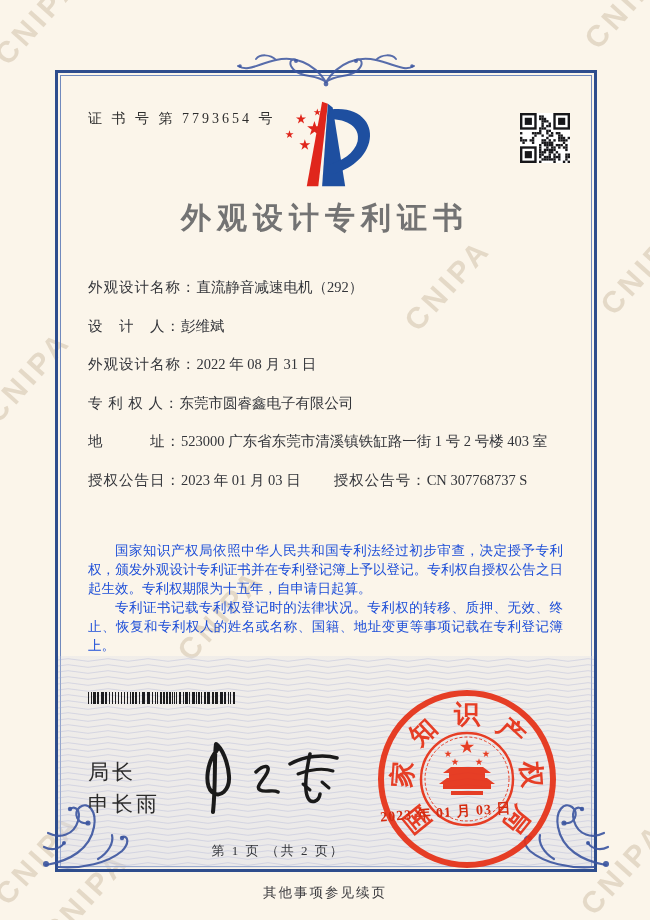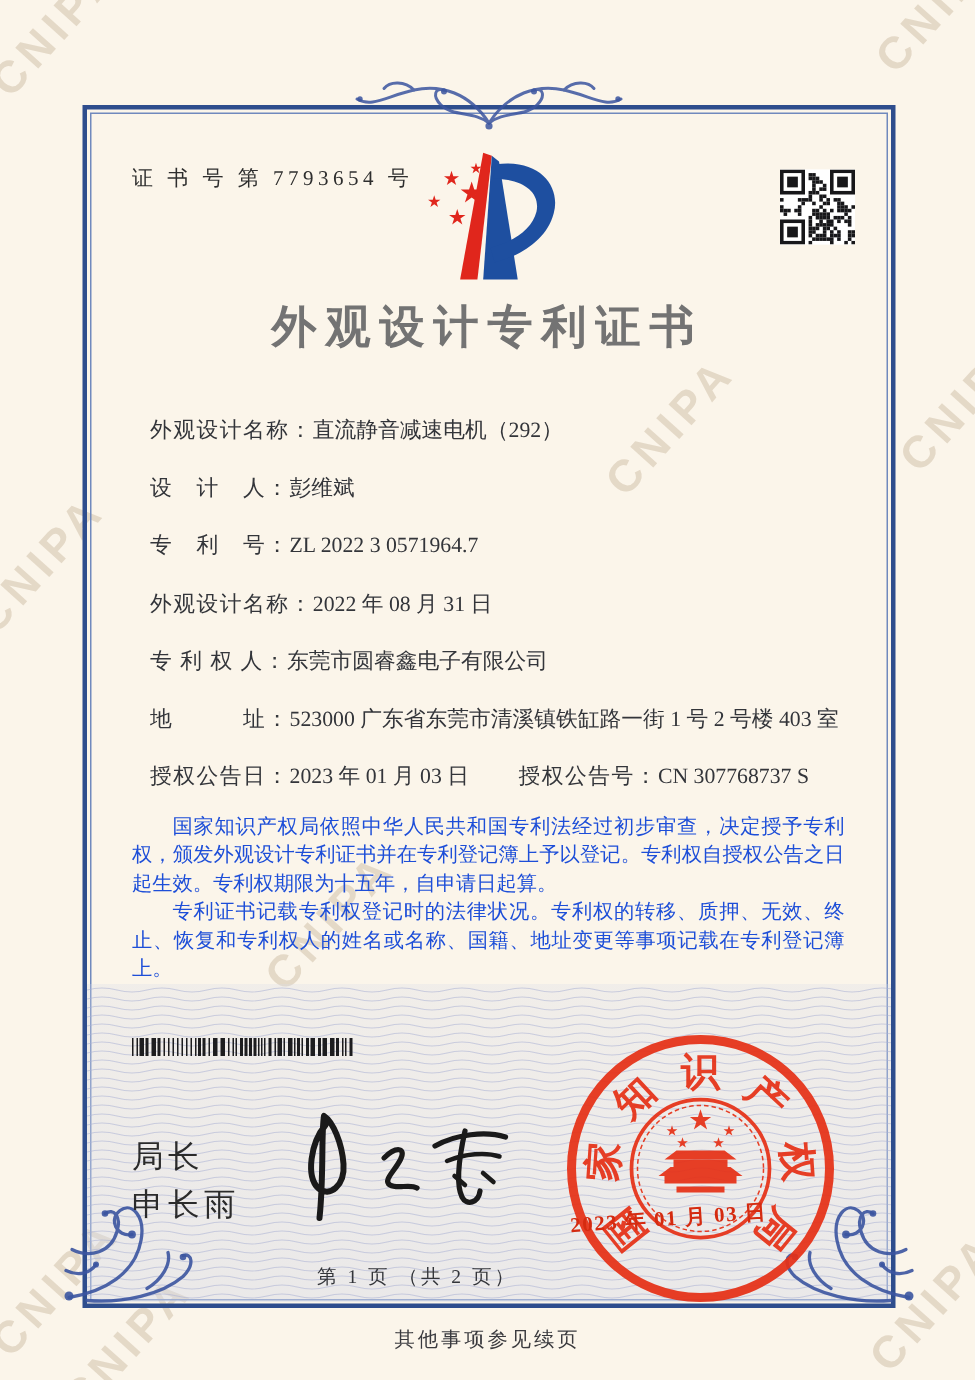--- a/index.html
+++ b/index.html
@@ -21,21 +21,21 @@
   .cert-no { position:absolute; left:88px; top:110px; font-size:14px; letter-spacing:3px;
              color:#2e2e2e; }
 
   .logo { position:absolute; left:266px; top:98px; width:118px; height:96px; }
   .qr   { position:absolute; left:520px; top:113px; width:50px; height:50px; background:#fff; }
 
   .title { position:absolute; left:0; top:198px; width:650px; text-align:center;
            font-size:30px; font-weight:700; letter-spacing:6px; color:#737373; }
 
   .rows { position:absolute; left:88px; top:276px; width:480px; font-size:14.5px; color:#33353a; }
-  .row  { line-height:23px; margin-bottom:15.5px; white-space:nowrap;margin-left:12px; }
+  .row  { line-height:23px; margin-bottom:15.5px; white-space:nowrap; }
   .row .lbl { letter-spacing:1px; }
   .pair1 { display:inline-block; width:242px; }
 
   .paras { position:absolute; left:88px; top:541px; width:475px; font-size:13.5px;
            line-height:19px; color:#1d4ed8; text-align:justify; }
   .paras p { text-indent:2em; }
 
   .waves { position:absolute; left:58px; top:656px; width:536px; height:212px;
            background:linear-gradient(180deg, rgba(214,218,232,.28), rgba(214,218,232,.45)); }
   .waves svg { position:absolute; left:0; top:0; }
@@ -328,23 +328,20 @@
   <div class="title">外观设计专利证书</div>
 
   <div class="rows">
     <div class="row">
       <span class="lbl">外观设计名称：</span><span class="val">直流静音减速电机（292）</span>
     </div>
     <div class="row">
       <span class="lbl">设　计　人：</span><span class="val">彭维斌</span>
     </div>
     <div class="row">
-      <span class="lbl">专　利　号：</span><span class="val">ZL 2022 3 0571964.7</span>
-    </div>
-    <div class="row">
       <span class="lbl">外观设计名称：</span><span class="val">2022 年 08 月 31 日</span>
     </div>
     <div class="row">
       <span class="lbl">专 利 权 人：</span><span class="val">东莞市圆睿鑫电子有限公司</span>
     </div>
     <div class="row">
       <span class="lbl">地　　　址：</span><span class="val">523000 广东省东莞市清溪镇铁缸路一街 1 号 2 号楼 403 室</span>
     </div>
     <div class="row">
       <span class="pair1">

